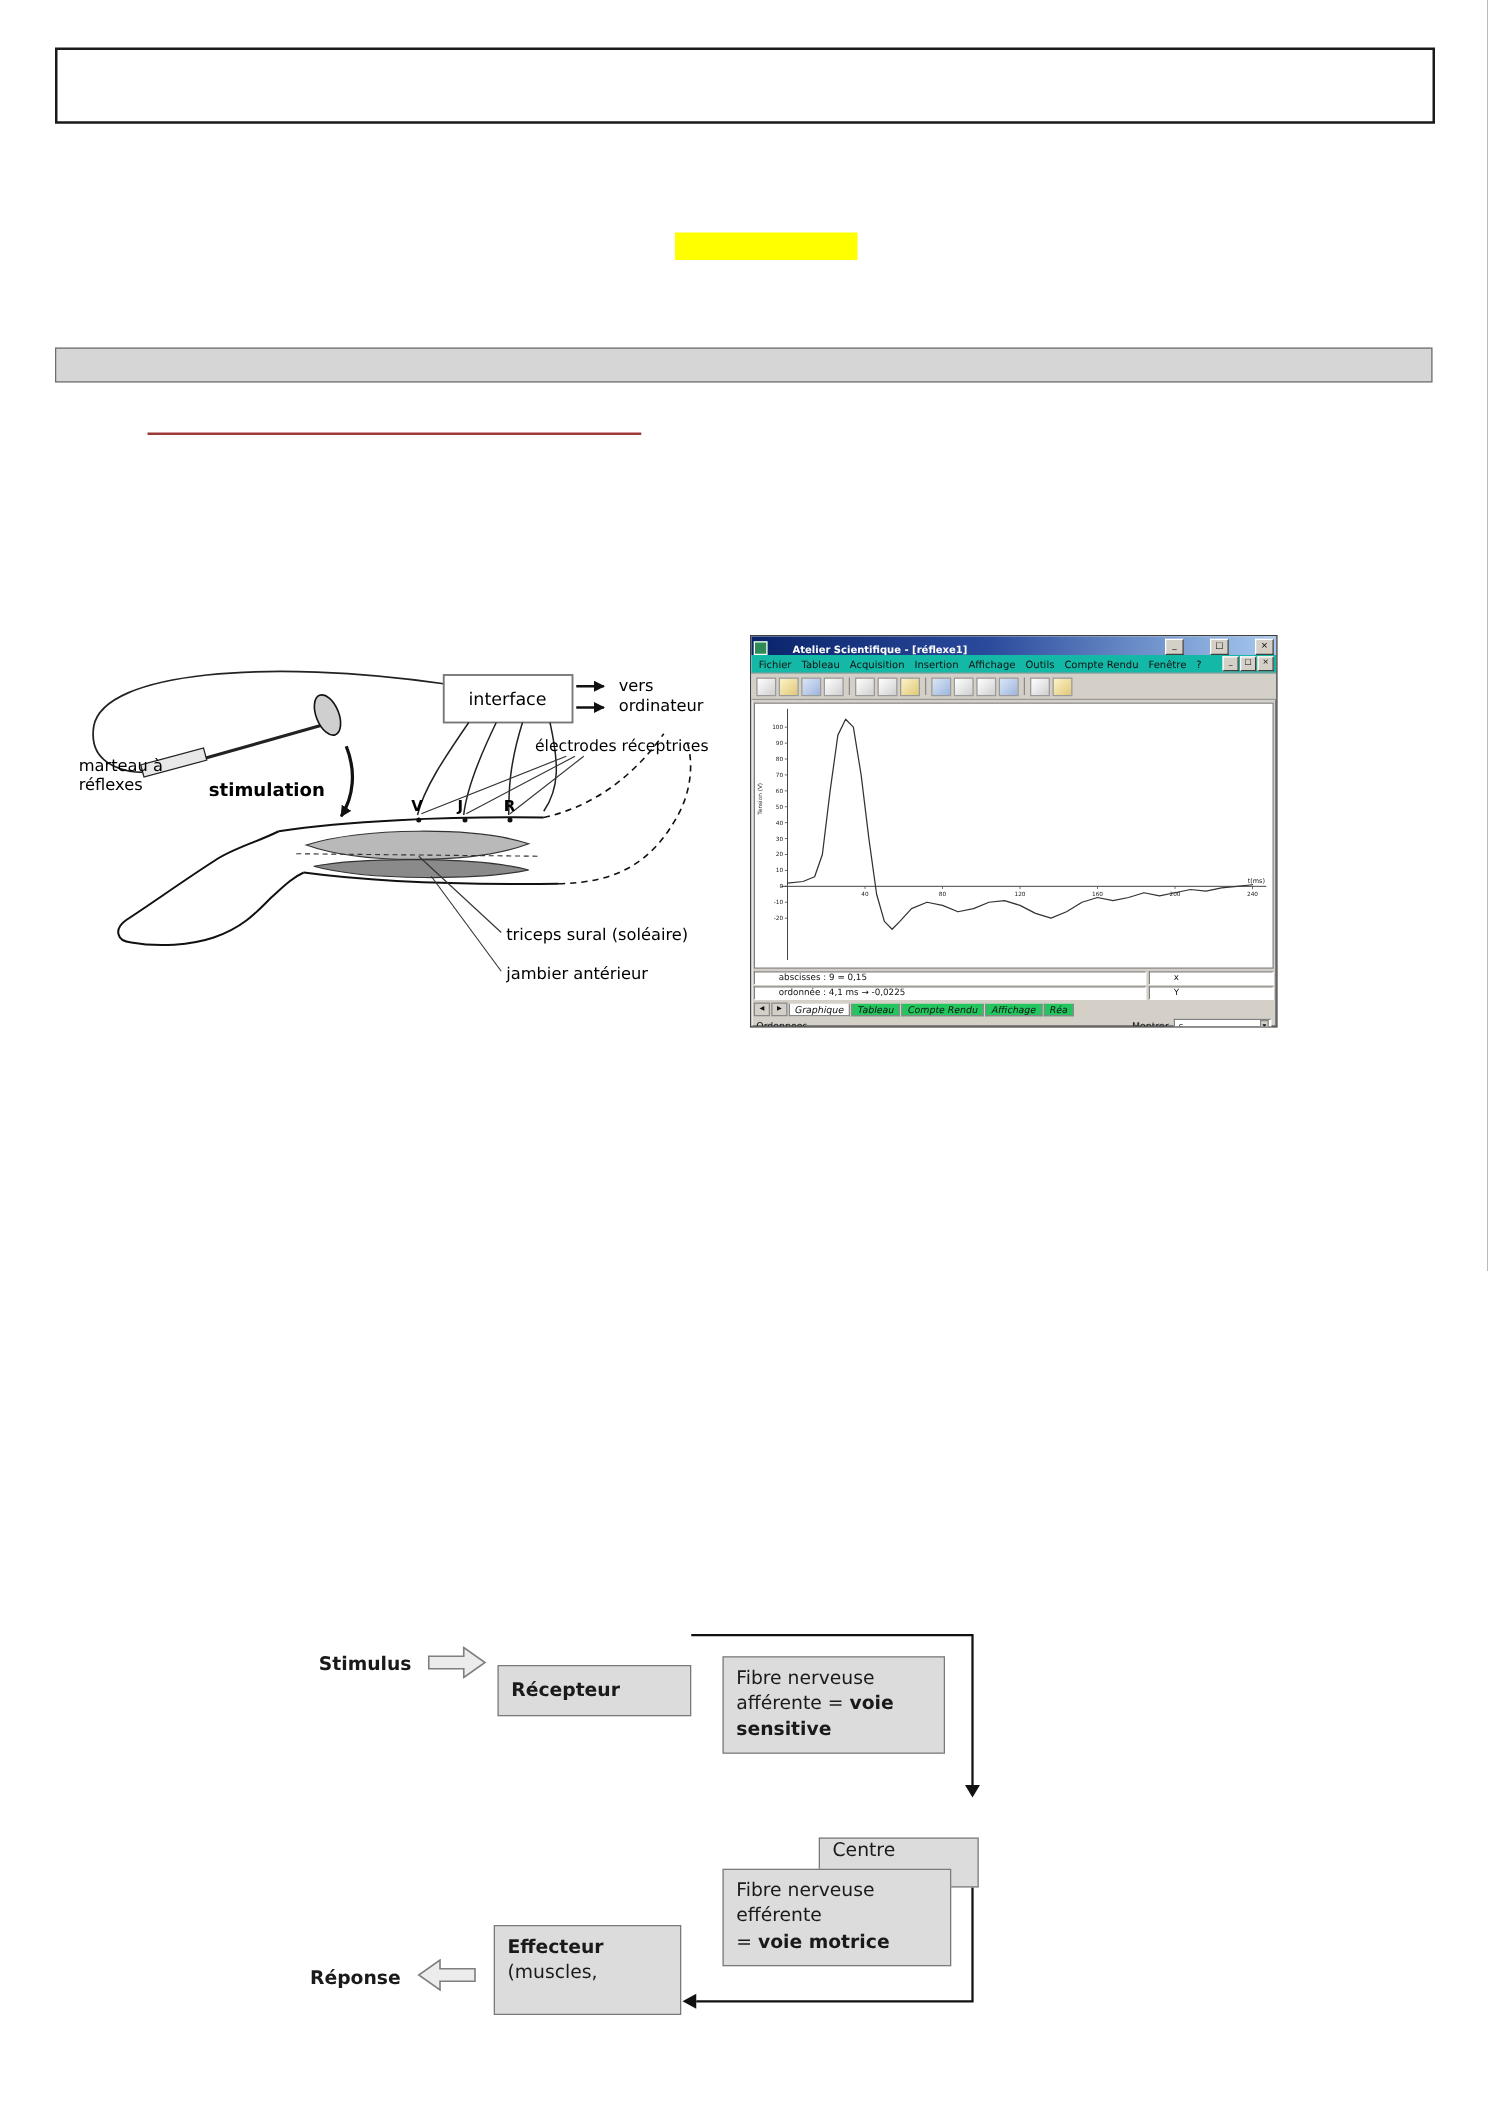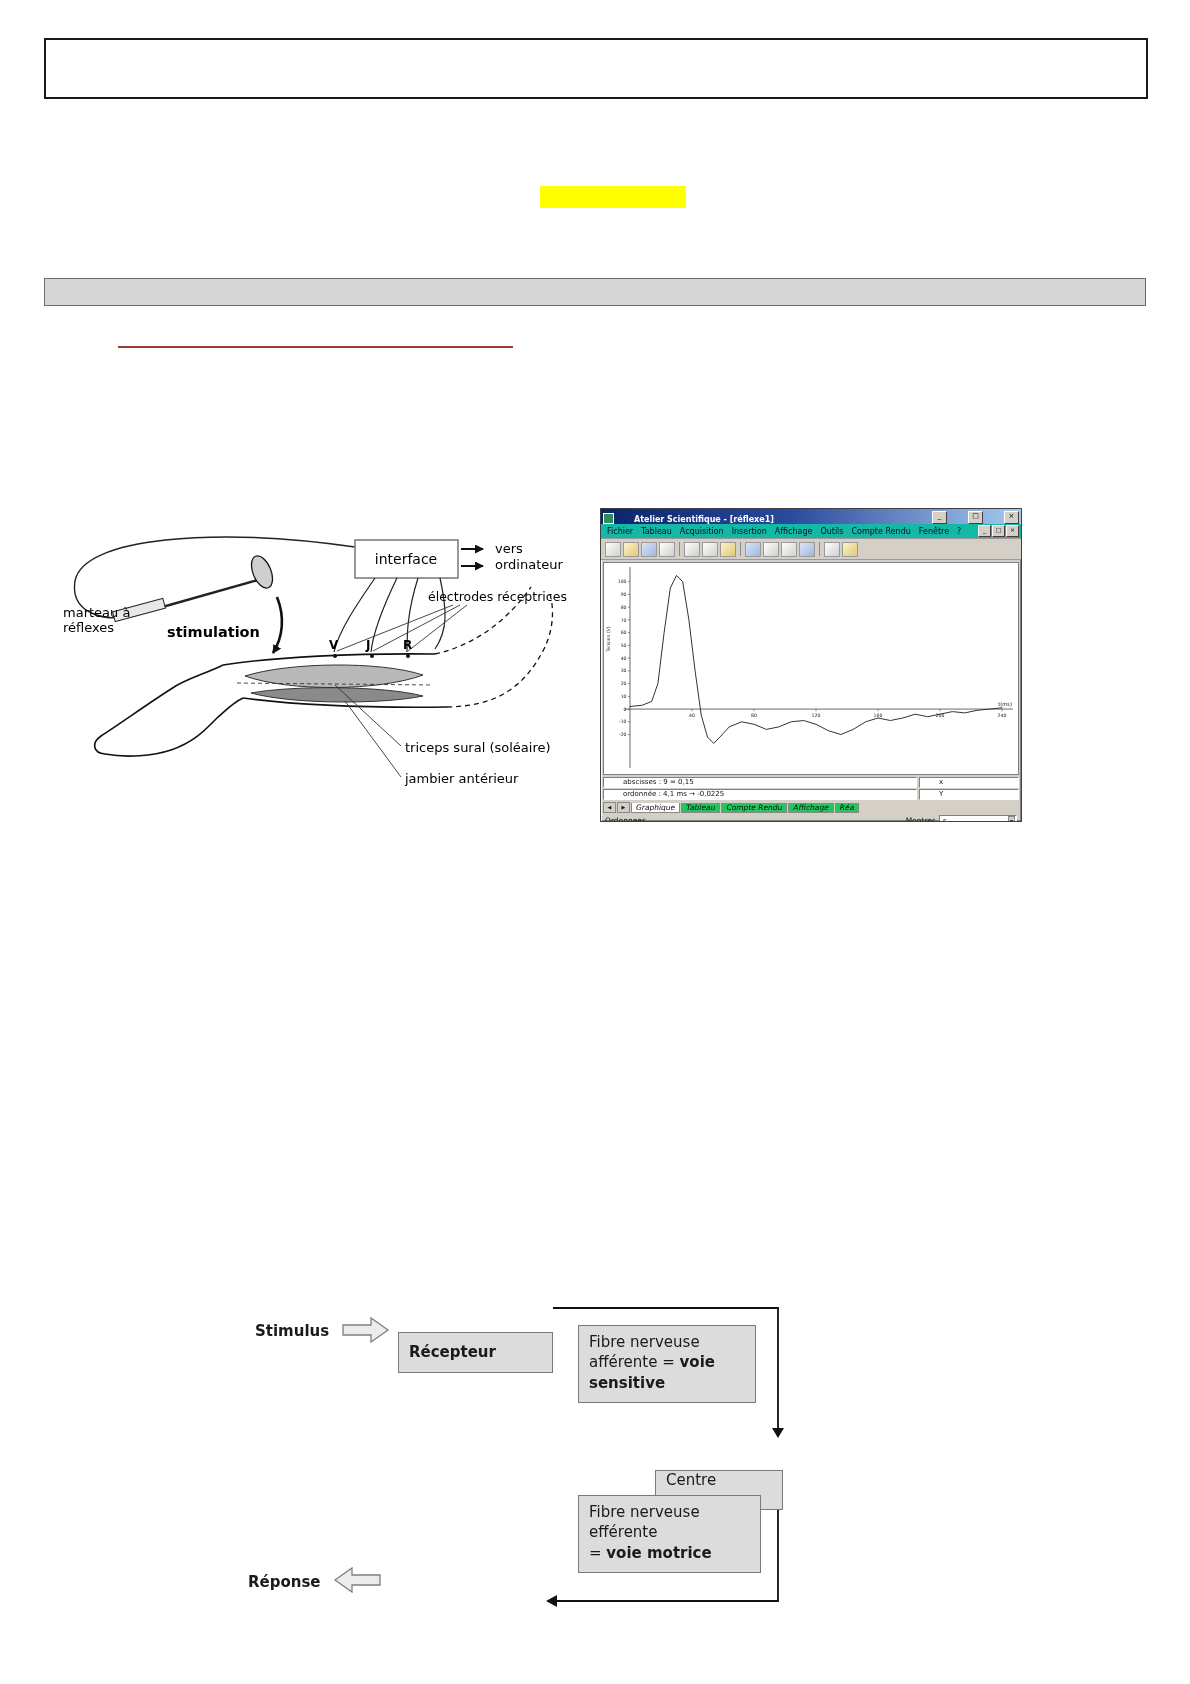--- a/index.html
+++ b/index.html
@@ -308,20 +308,24 @@
   <div class="flow-box center-v" style="left:655px;top:1438px;width:128px;height:40px;font-weight:normal;justify-content:center;">
     <span>Centre nerveux</span>
   </div>
 
   <div class="flow-box" style="left:578px;top:1495px;width:183px;height:78px;">
     <div><span>Fibre nerveuse</span></div>
     <div><span>efférente</span></div>
     <div><span>= </span><b>voie motrice</b></div>
   </div>
 
+  <div class="flow-box" style="left:395px;top:1540px;width:150px;height:72px;">
+    <div style="font-weight:bold;"><span>Effecteur</span></div>
+    <div><span>(muscles,</span></div>
+  </div>
 
   <div class="flow-label" style="left:248px;top:1573px;">Réponse</div>
 
   <svg class="block-arrow" style="left:333px;top:1567px;" width="48" height="26" viewBox="0 0 48 26">
     <polygon points="47,8 19,8 19,1 2,13 19,25 19,18 47,18" fill="#ececec" stroke="#7f7f7f" stroke-width="1.3"></polygon>
   </svg>
 
 </div>
 
 </body></html>

